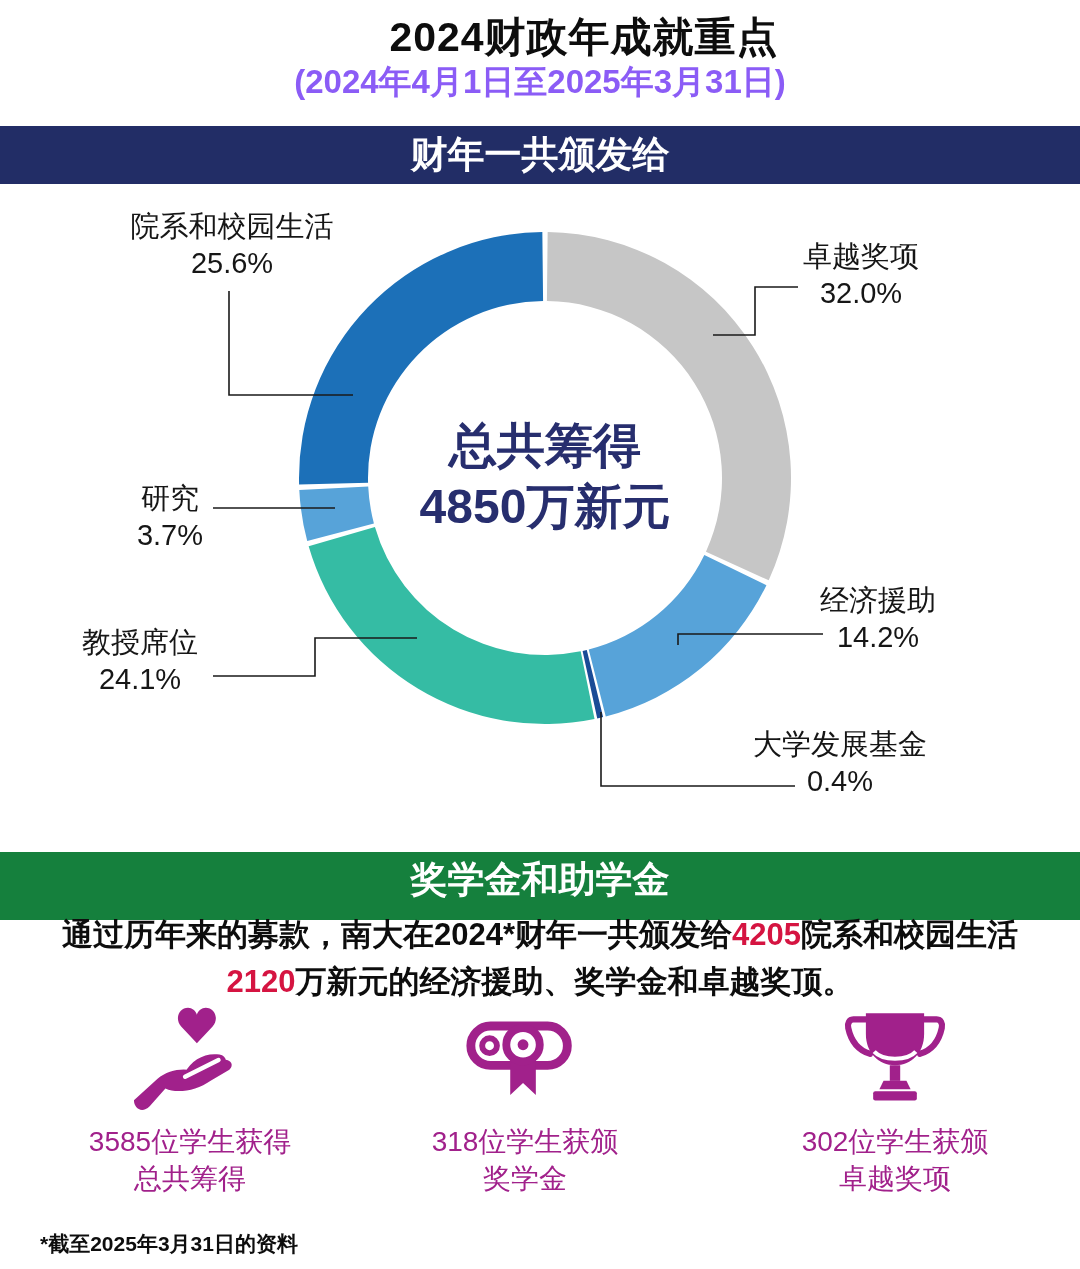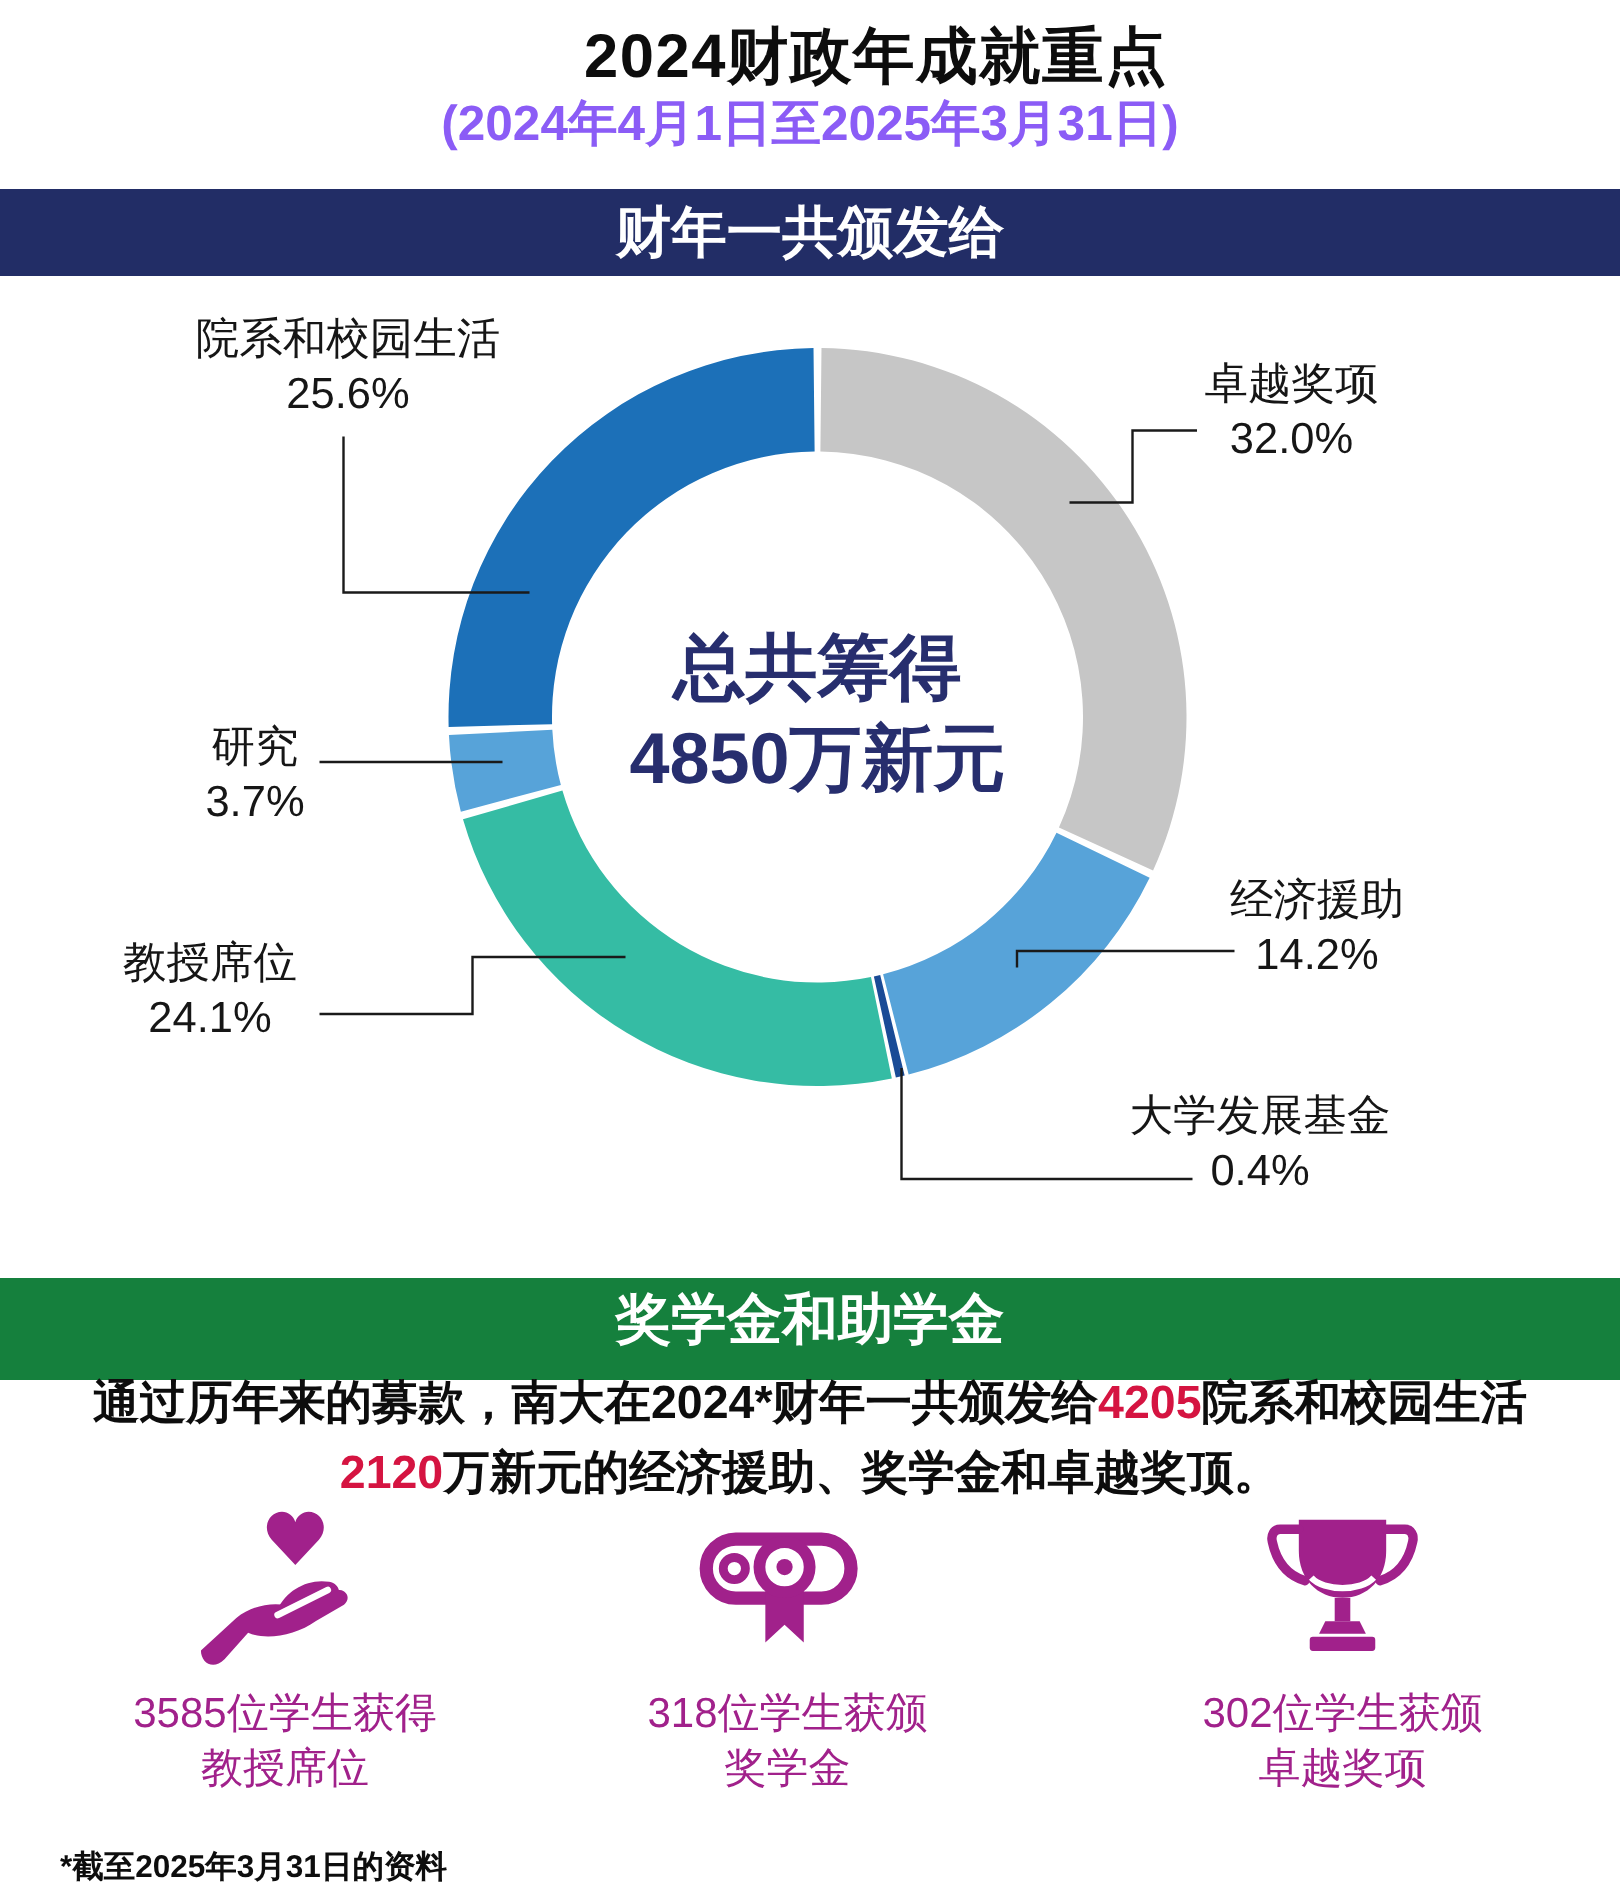--- a/index.html
+++ b/index.html
@@ -114,21 +114,21 @@
 <div class="abs stat-col col-1">
   <div class="icon-box">
     <svg width="132" height="118" viewBox="0 0 130 120">
       <path fill="#a1218b" d="M72 44 L56 27 C49 19 54 8 63 8 C67 8 71 11 72 15 C73 11 77 8 81 8 C90 8 95 19 88 27 Z"></path>
       <path fill="#a1218b" d="M60 74 C66 61 81 53 95 55.5 C103 57 104 66 96.5 68.5 C86 71.5 78 75 72 81 Z"></path>
       <path fill="#a1218b" d="M8 102 L32 80 C44 70 62 68 74 74 L96 62 C104 58 111.5 65 105 71 L86 82 C72 92 52 95.5 40 90 L24 108 C16 116 8 110 8 102 Z"></path>
       <path d="M60 78 L94 61" stroke="#ffffff" stroke-width="4.5" fill="none" stroke-linecap="round"></path>
     </svg>
   </div>
   <div class="stat-caption">3585位学生获得
-教授席位</div>
+总共筹得</div>
 </div>
 
 <div class="abs stat-col col-2">
   <div class="icon-box">
     <svg width="128" height="96" viewBox="0 0 130 95">
       <rect x="10" y="14" width="98" height="40" rx="20" fill="none" stroke="#a1218b" stroke-width="9"></rect>
       <circle cx="29" cy="34" r="7.5" fill="none" stroke="#a1218b" stroke-width="6"></circle>
       <path d="M50 48 L50 84 L63 72 L76 84 L76 48 Z" fill="#a1218b"></path>
       <circle cx="63" cy="33" r="17" fill="#ffffff" stroke="#a1218b" stroke-width="8"></circle>
       <circle cx="63" cy="33" r="5.5" fill="#a1218b"></circle>

